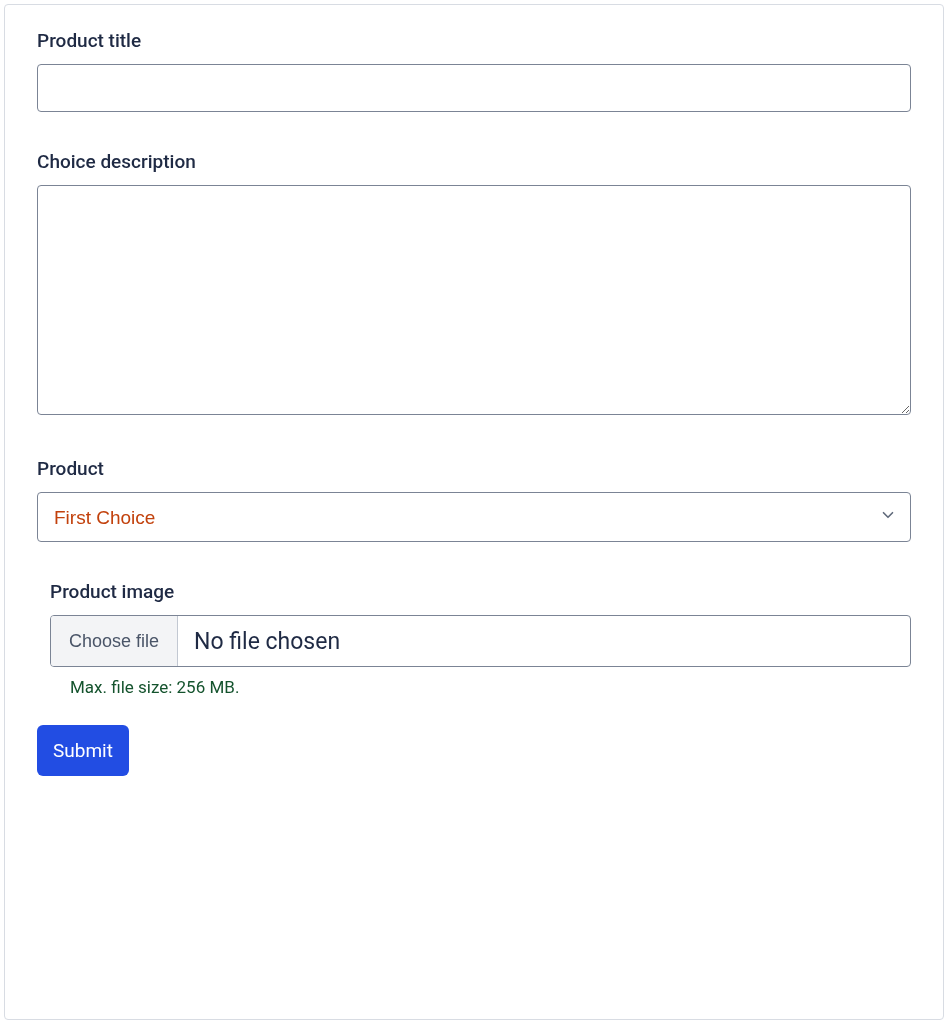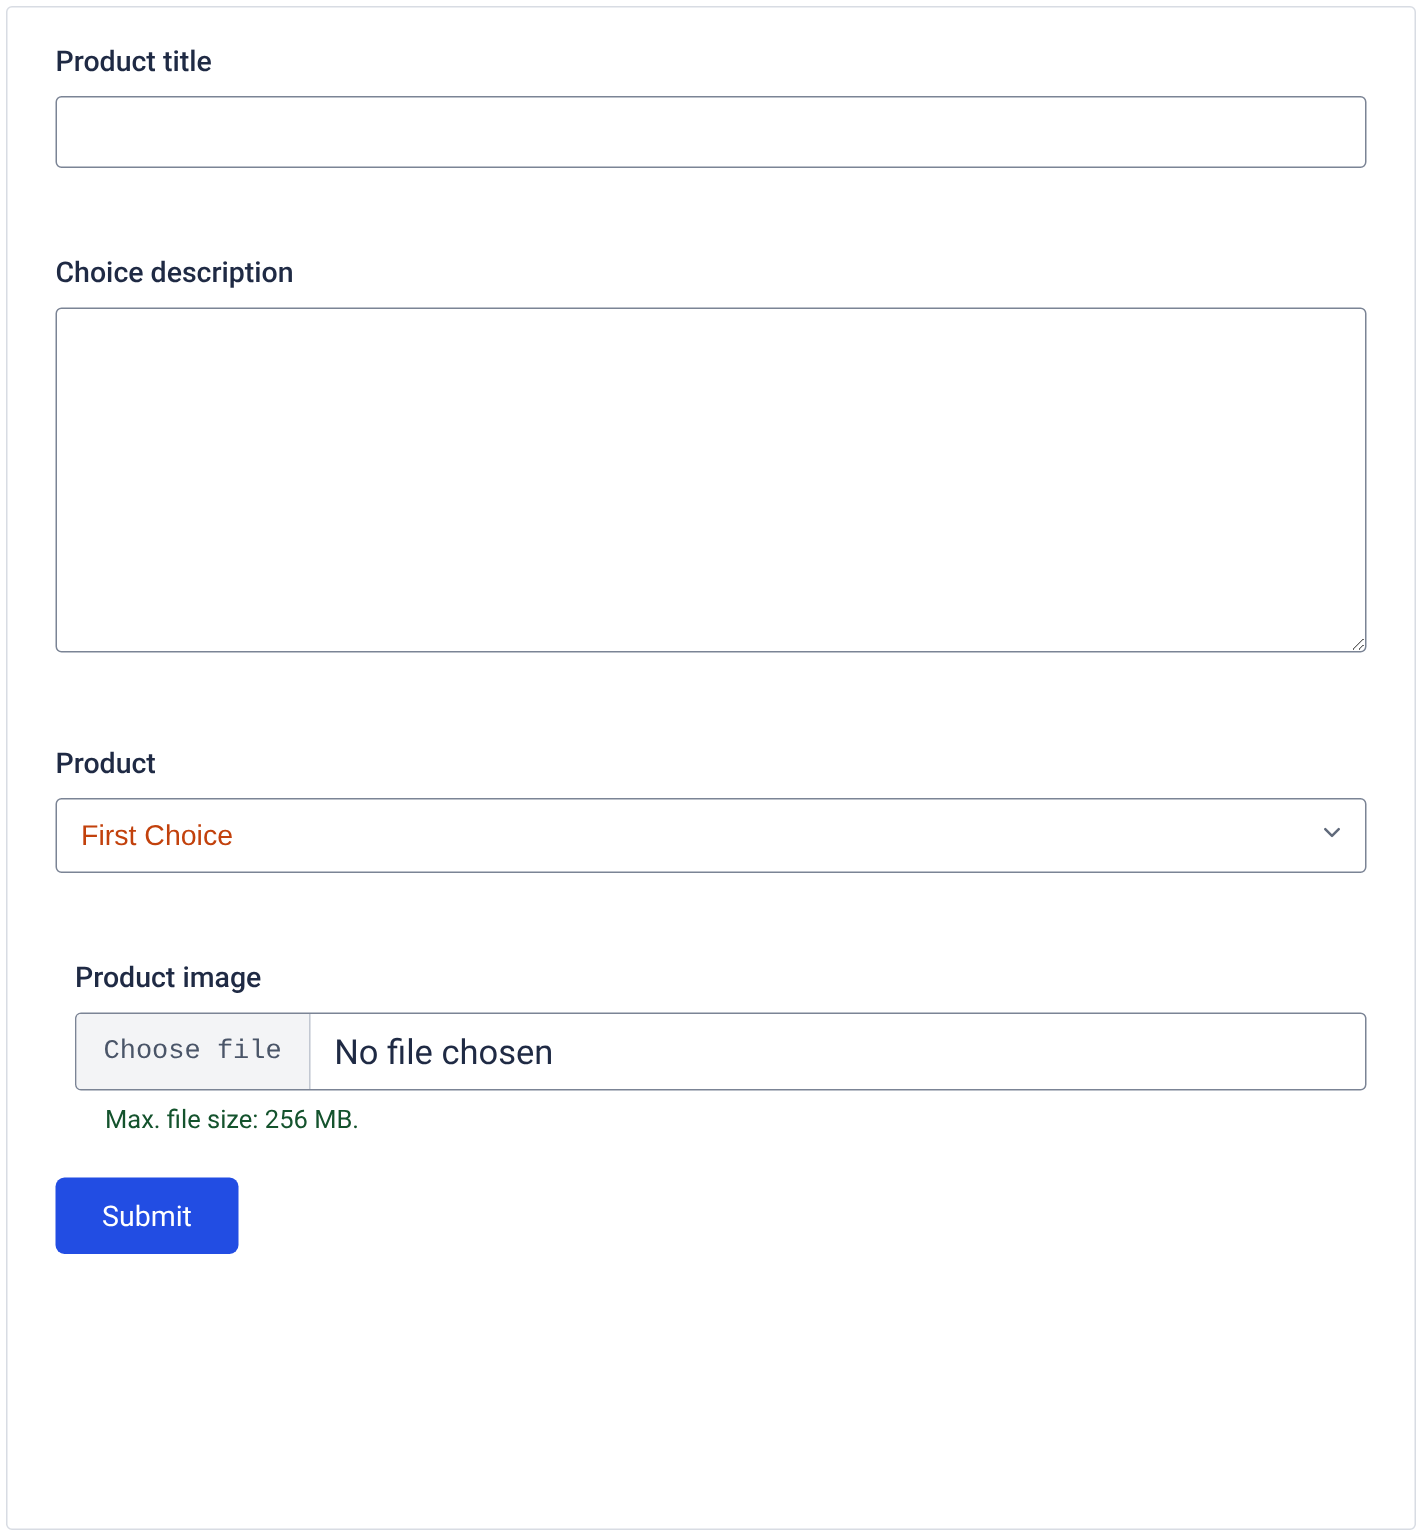--- a/index.html
+++ b/index.html
@@ -15,21 +15,21 @@
       height: 1024px;
     }
     .form-container {
       border: 1px solid #d8dce3;
       border-radius: 4px;
       padding: 24px 32px 32px 32px;
       margin: 4px;
       height: 1016px;
     }
     .field-group {
-      margin-bottom: 58px;
+      margin-bottom: 38px;
     }
     .field-group.last {
       margin-bottom: 28px;
       padding-left: 13px;
     }
     .field-label {
       display: block;
       font-size: 19px;
       font-weight: 500;
       color: #1f2a44;
@@ -92,21 +92,21 @@
       background: #fff;
     }
     .file-button {
       background: #f3f4f6;
       border: none;
       border-right: 1px solid #c2c8d2;
       padding: 0 18px;
       font-size: 18px;
       color: #4a5568;
       cursor: pointer;
-      font-family: Liberation Mono, monospace;
+      font-family: Liberation Sans, sans-serif;
     }
     .file-status {
       flex: 1;
       display: flex;
       align-items: center;
       padding-left: 16px;
       font-size: 23px;
       color: #1f2a44;
     }
     .file-hint {
@@ -117,21 +117,21 @@
     }
     .submit-button {
       background: #2b4eff;
       background: #2a52e0;
       background: #2b4df0;
       background: #2850e8;
       background: #2b50eb;
       color: #fff;
       border: none;
       border-radius: 6px;
-      padding: 14px 31px;
+      padding: 14px 16px;
       font-size: 19px;
       font-weight: 400;
       cursor: pointer;
       font-family: inherit;
     }
     .submit-button {
       background: #224de3;
     }
   </style>
 </head>

